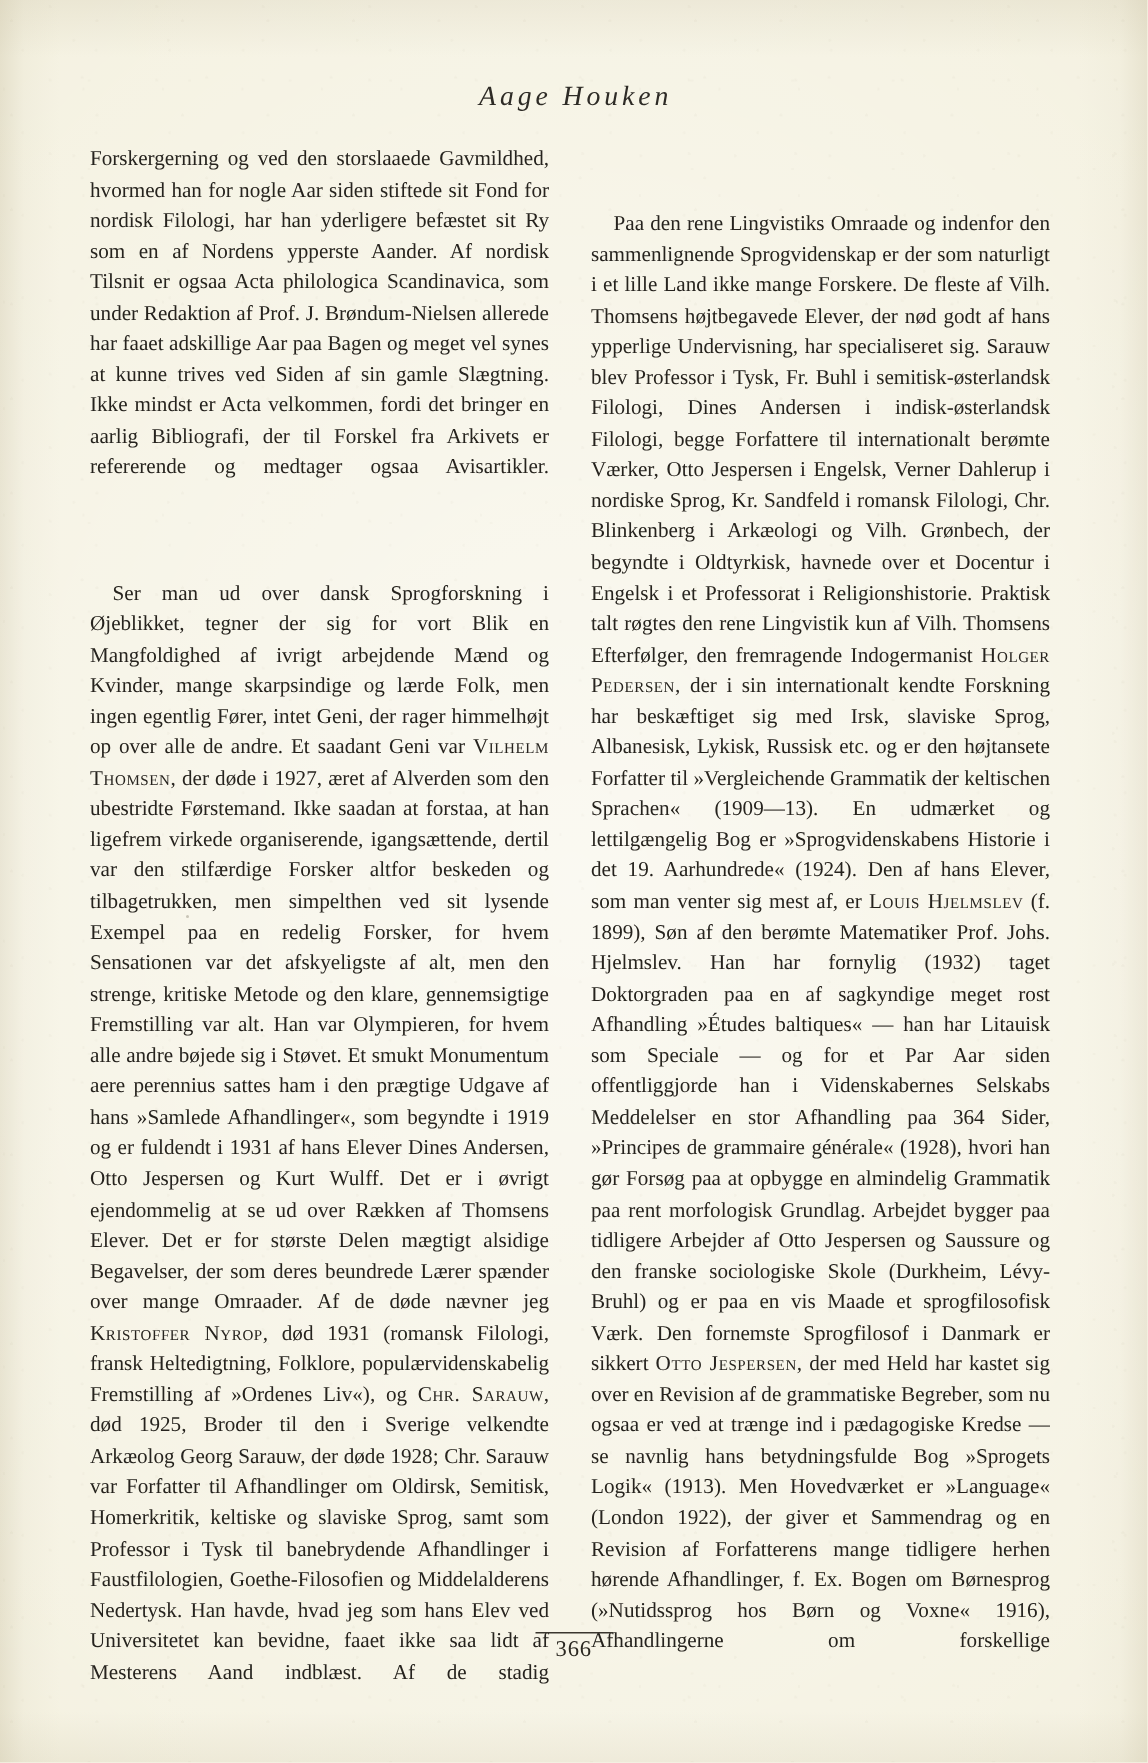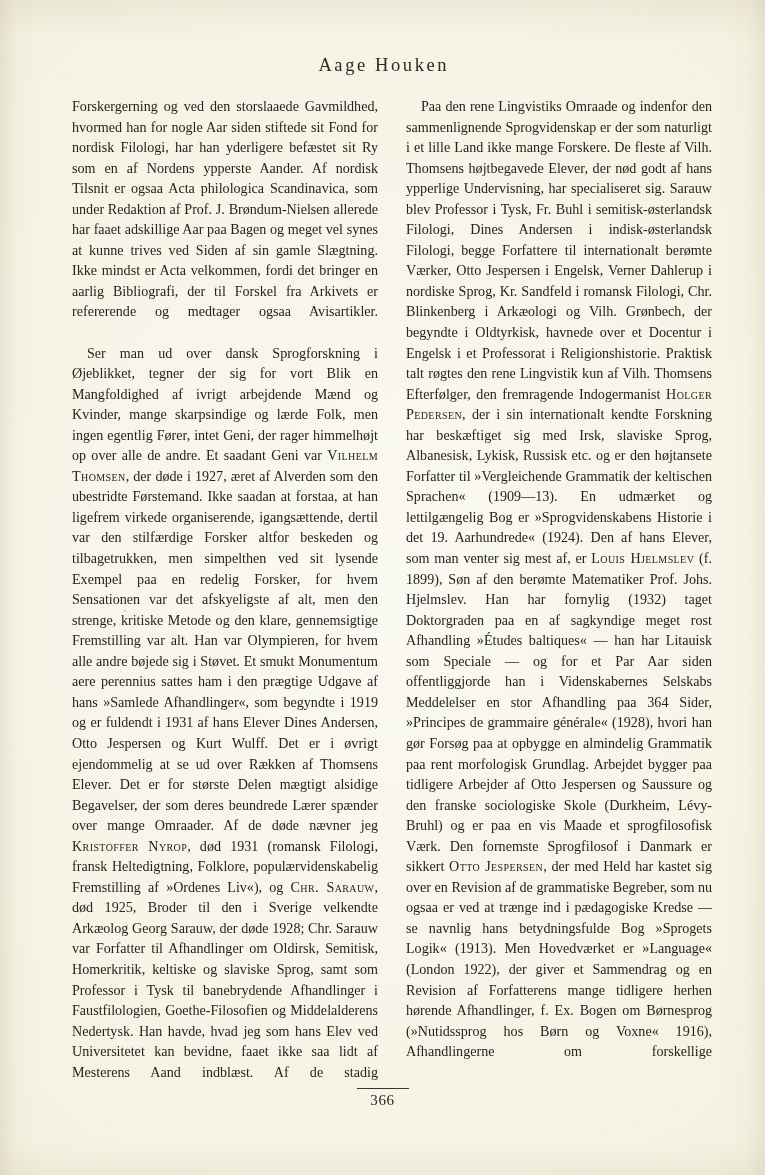--- a/index.html
+++ b/index.html
@@ -44,51 +44,53 @@
     background-size: 57px 63px, 71px 49px, 63px 77px, 49px 55px, 83px 67px, 67px 59px, 53px 71px;
   }
 
   
   .running-head {
     position: absolute;
     top: 55px;
     left: 0;
     width: 765px;
     text-align: center;
+    font-style: italic;
     font-size: 18.5px;
     letter-spacing: 2.6px;
     color: #2e2b26;
     text-indent: 2.6px;
   }
 
   
   .columns {
     position: absolute;
     top: 96px;
-    left: 72px;
+    left: 60px;
     width: 640px;
     height: 975px;
     display: flex;
     gap: 28px;
   }
   .col {
     width: 306px;
     font-size: 14.1px;
     line-height: 20.55px;
     text-align: justify;
     text-justify: inter-word;
     color: #26231e;
     hyphens: none;
   }
   .col p {
     margin: 0;
     text-align: justify;
   }
   .col p.indent {
     text-indent: 15px;
+    margin-top: 43px;
   }
   
   .col p::after {
     content: "";
     display: inline-block;
     width: 100%;
   }
   .col p.flush::after {
     content: none;
     display: none;

